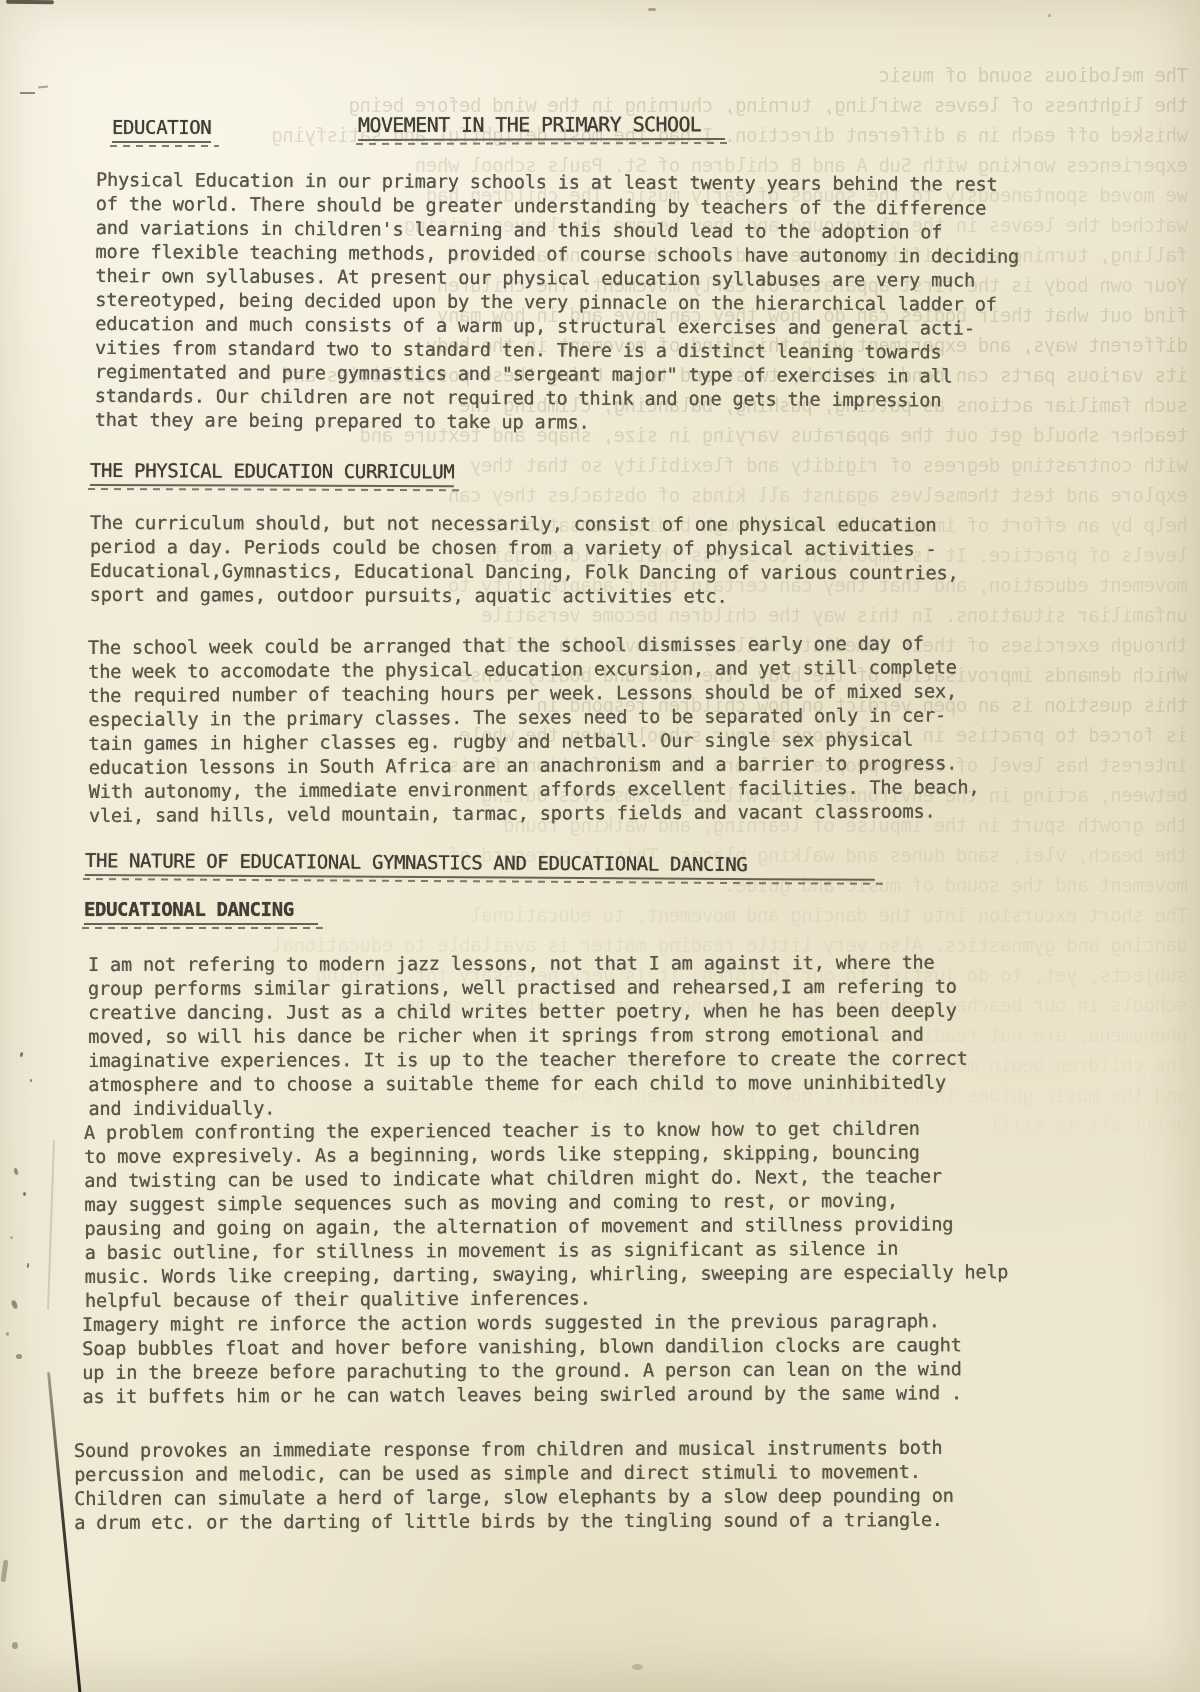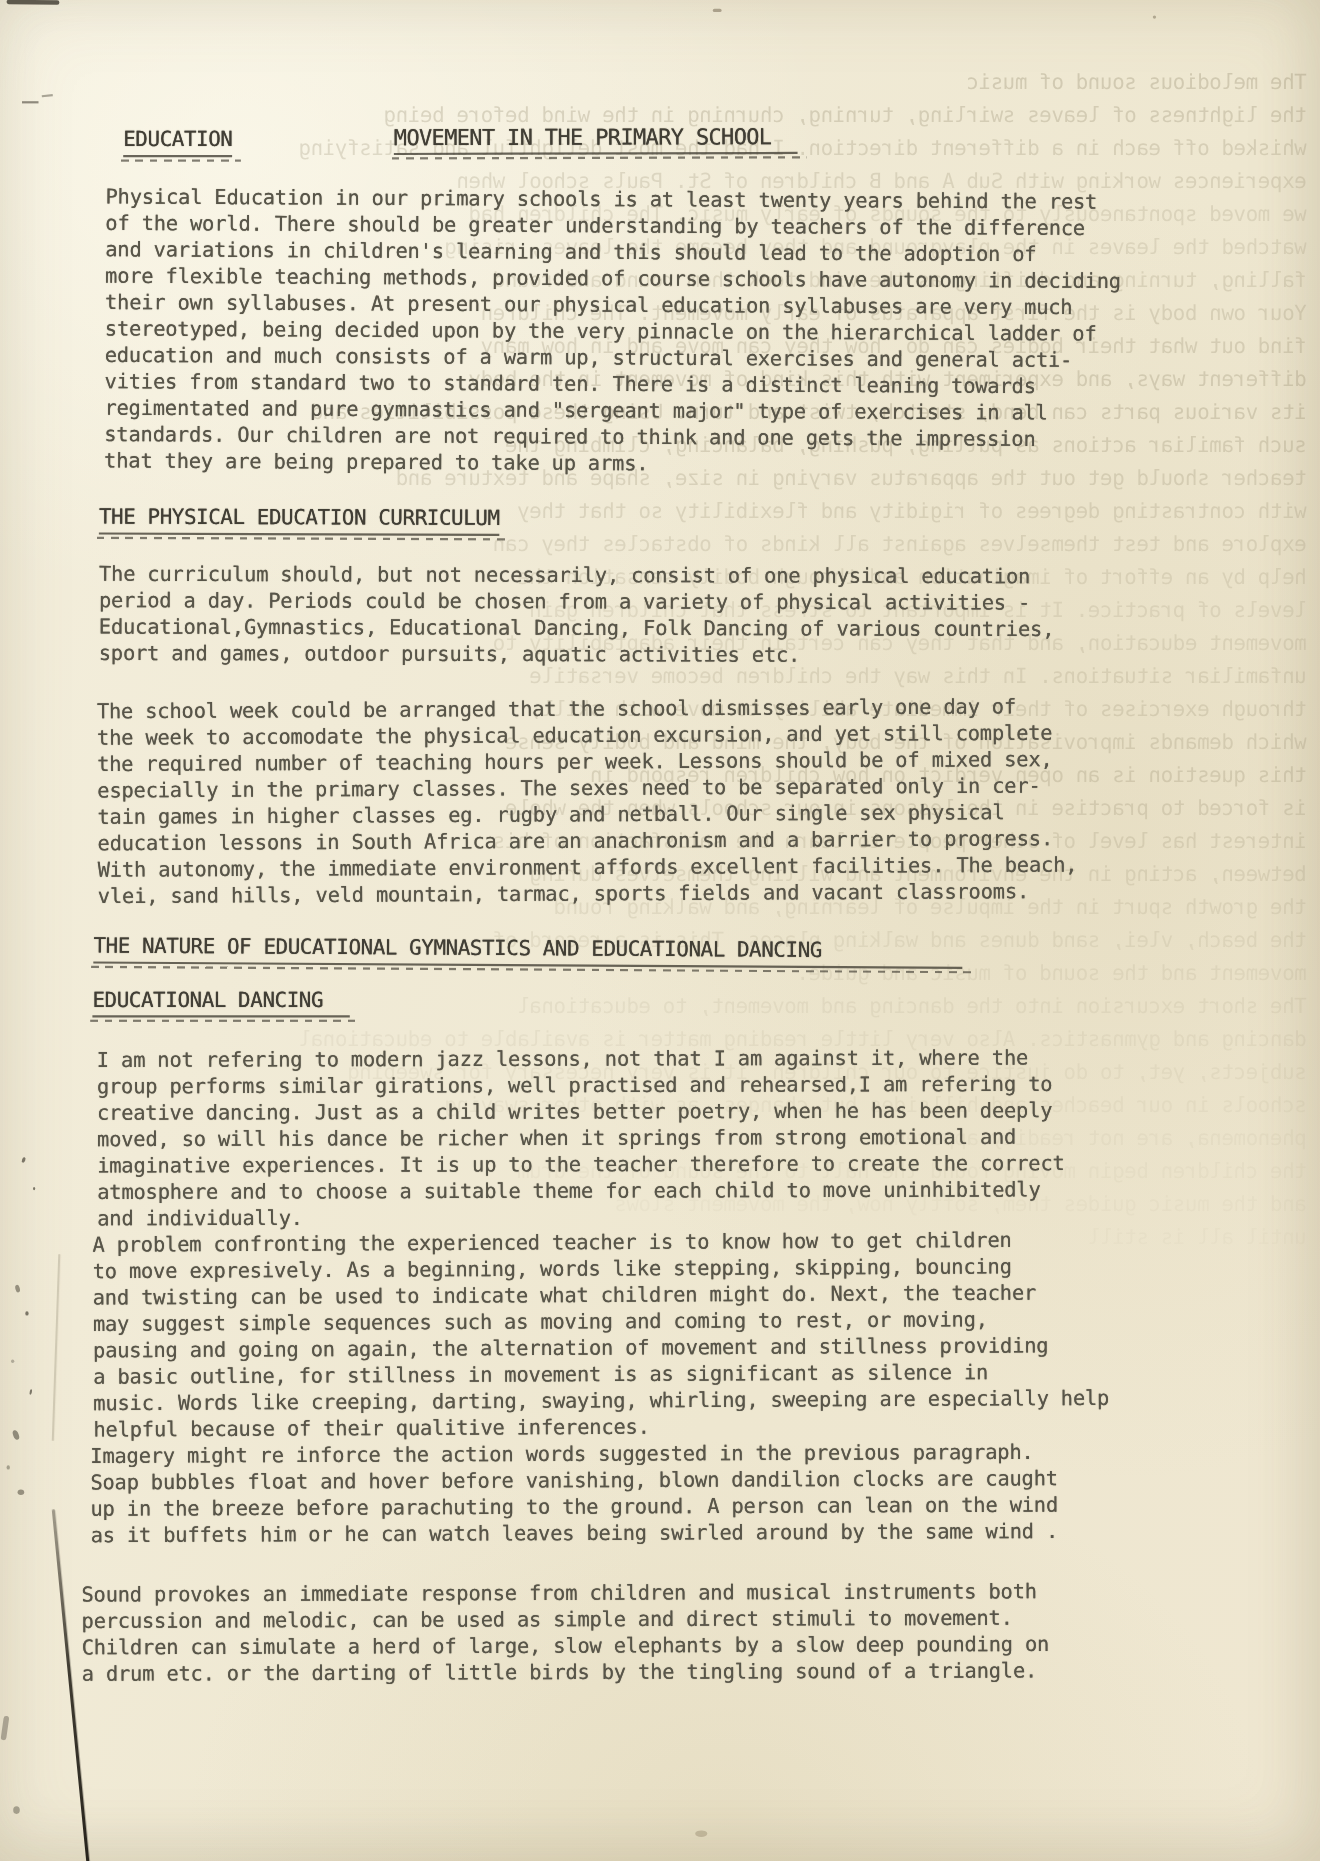--- a/index.html
+++ b/index.html
@@ -169,21 +169,21 @@
 tain games in higher classes eg. rugby and netball. Our single sex physical
 education lessons in South Africa are an anachronism and a barrier to progress.
 With autonomy, the immediate environment affords excellent facilities. The beach,
 vlei, sand hills, veld mountain, tarmac, sports fields and vacant classrooms.</pre>
   </div>
 
   <div class="blk r-h3" style="left:85px;top:849px;">
     <span class="hd tail">THE NATURE OF EDUCATIONAL GYMNASTICS AND EDUCATIONAL DANCING</span>
   </div>
 
-  <div class="blk" style="left:84px;top:898px;">
+  <div class="blk" style="left:84px;top:898px;font-weight:bold;">
     <span class="hd tail2">EDUCATIONAL DANCING</span>
   </div>
   <div class="blk r-p4" style="left:88px;top:953px;">
     <pre class="body-text">I am not refering to modern jazz lessons, not that I am against it, where the
 group performs similar girations, well practised and rehearsed,I am refering to
 creative dancing. Just as a child writes better poetry, when he has been deeply
 moved, so will his dance be richer when it springs from strong emotional and
 imaginative experiences. It is up to the teacher therefore to create the correct
 atmosphere and to choose a suitable theme for each child to move uninhibitedly
 and individually.</pre>

